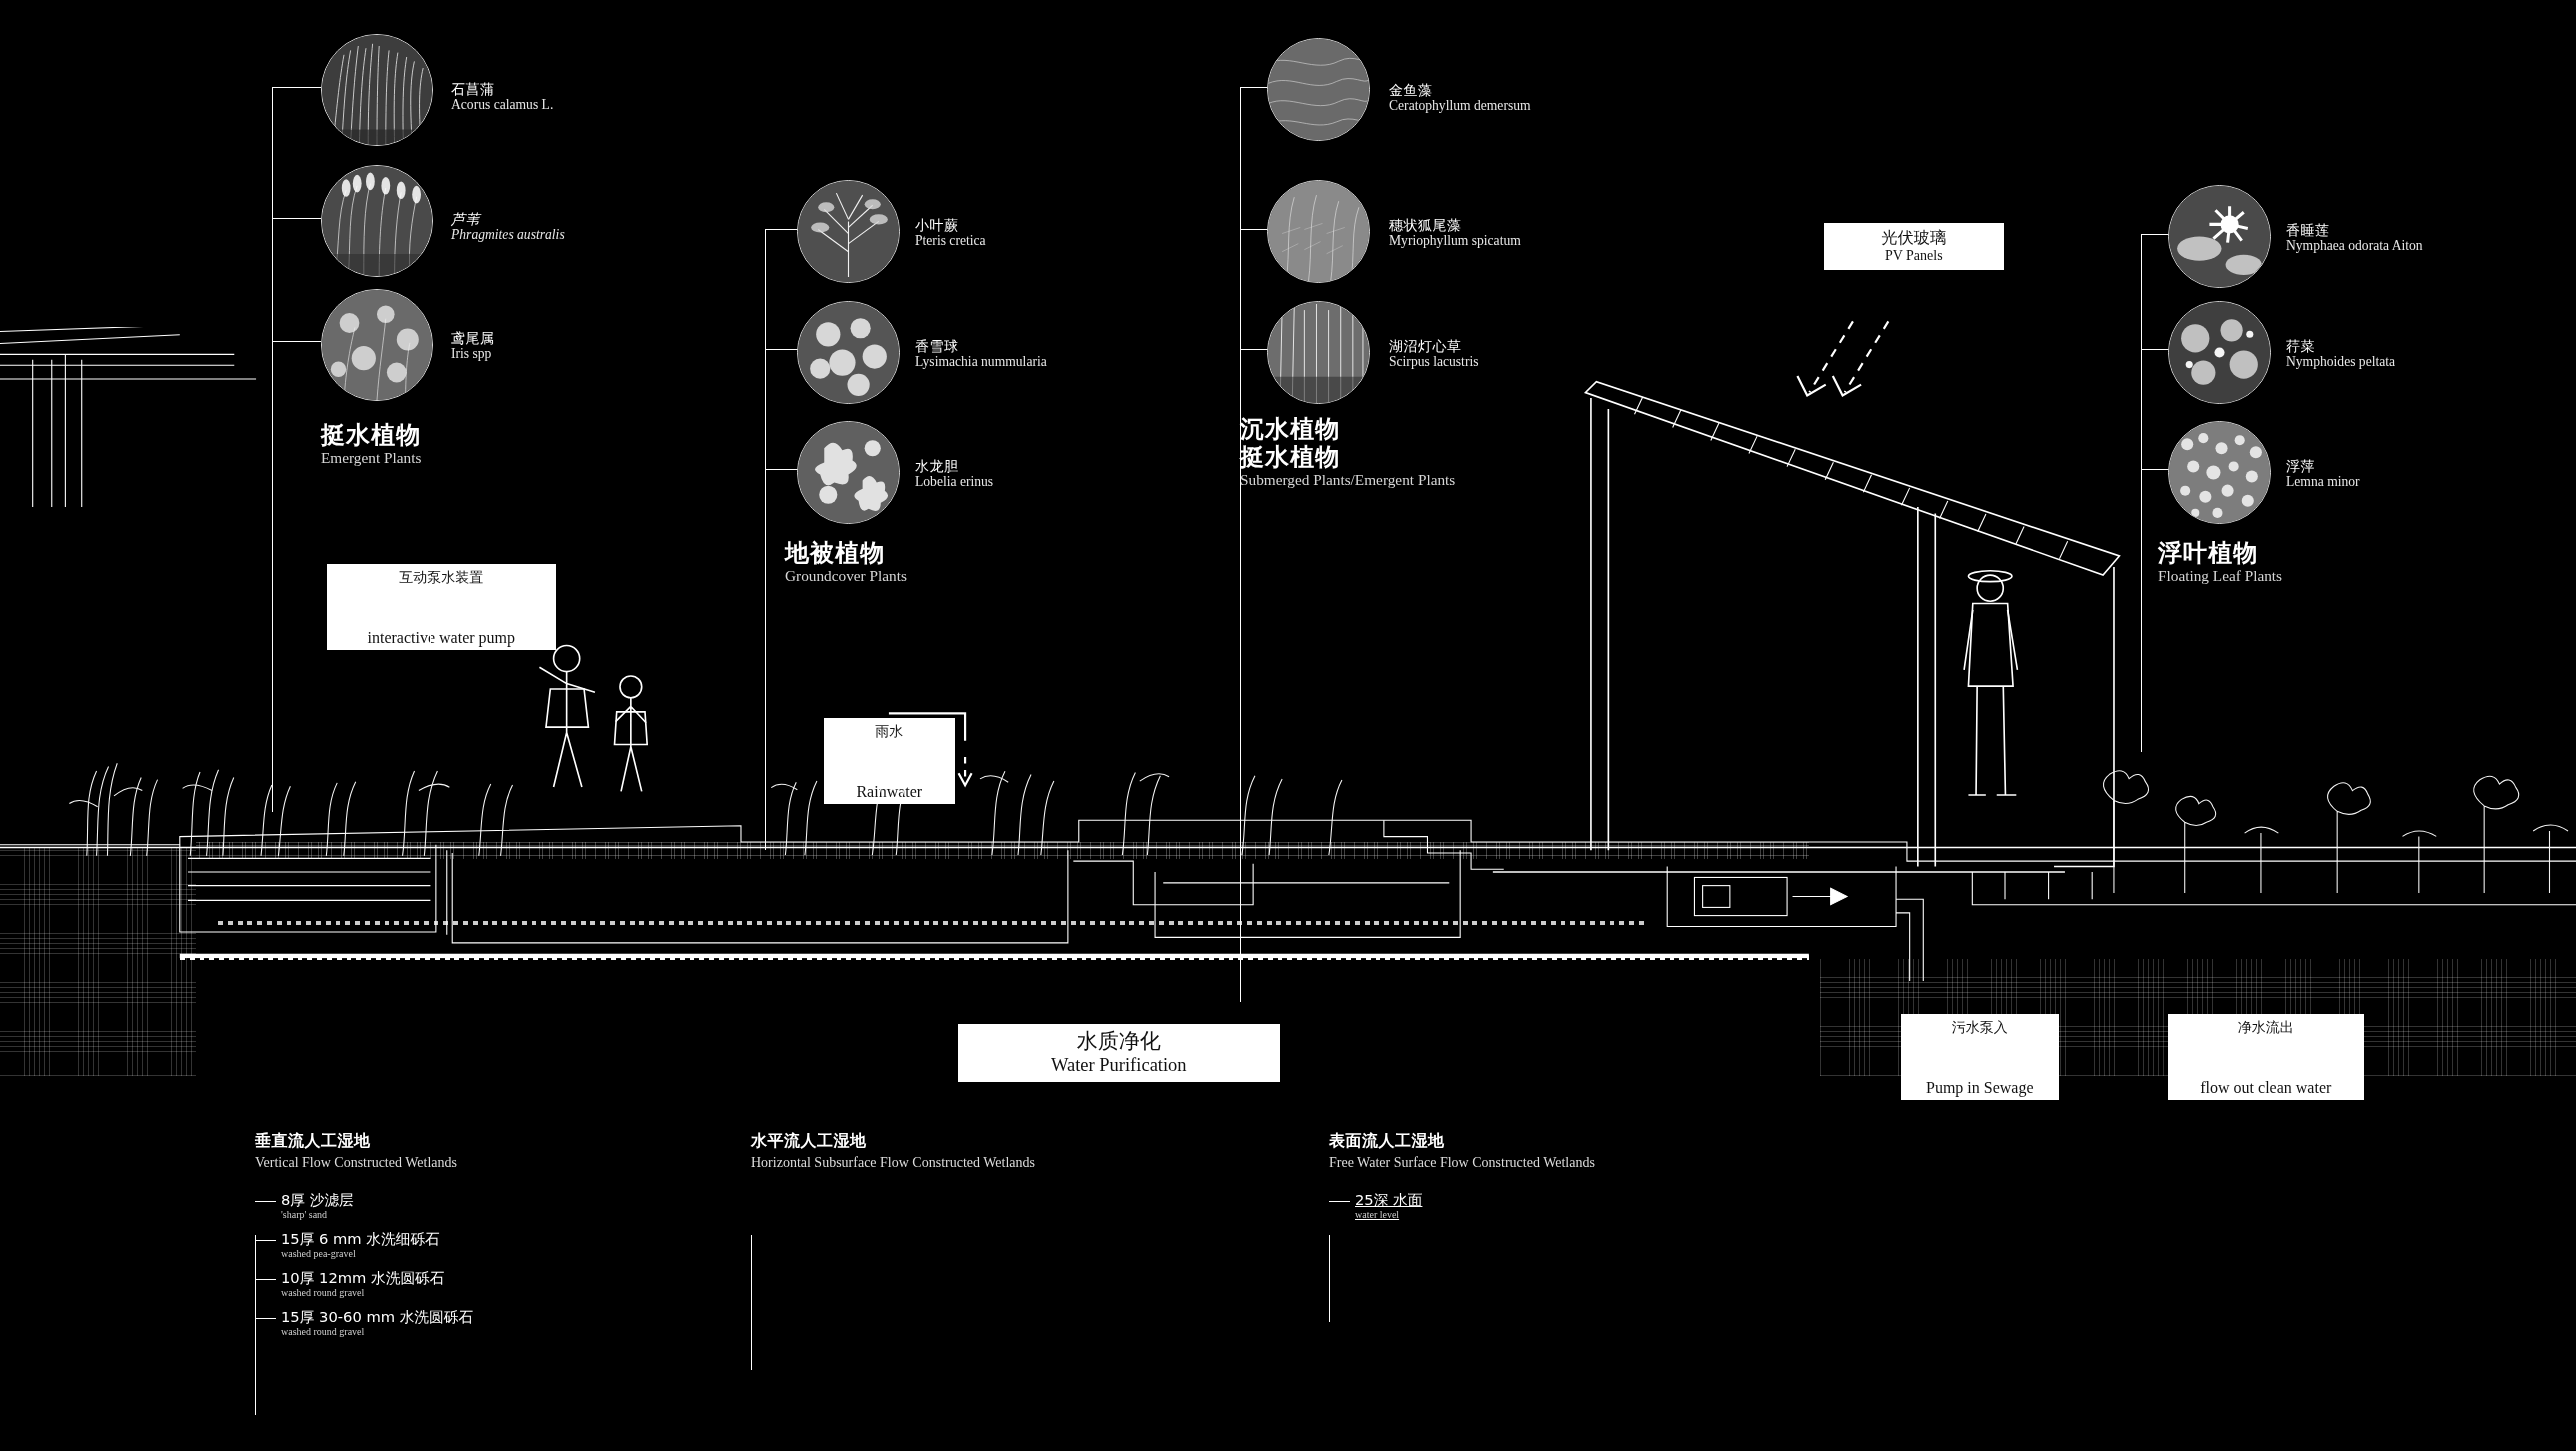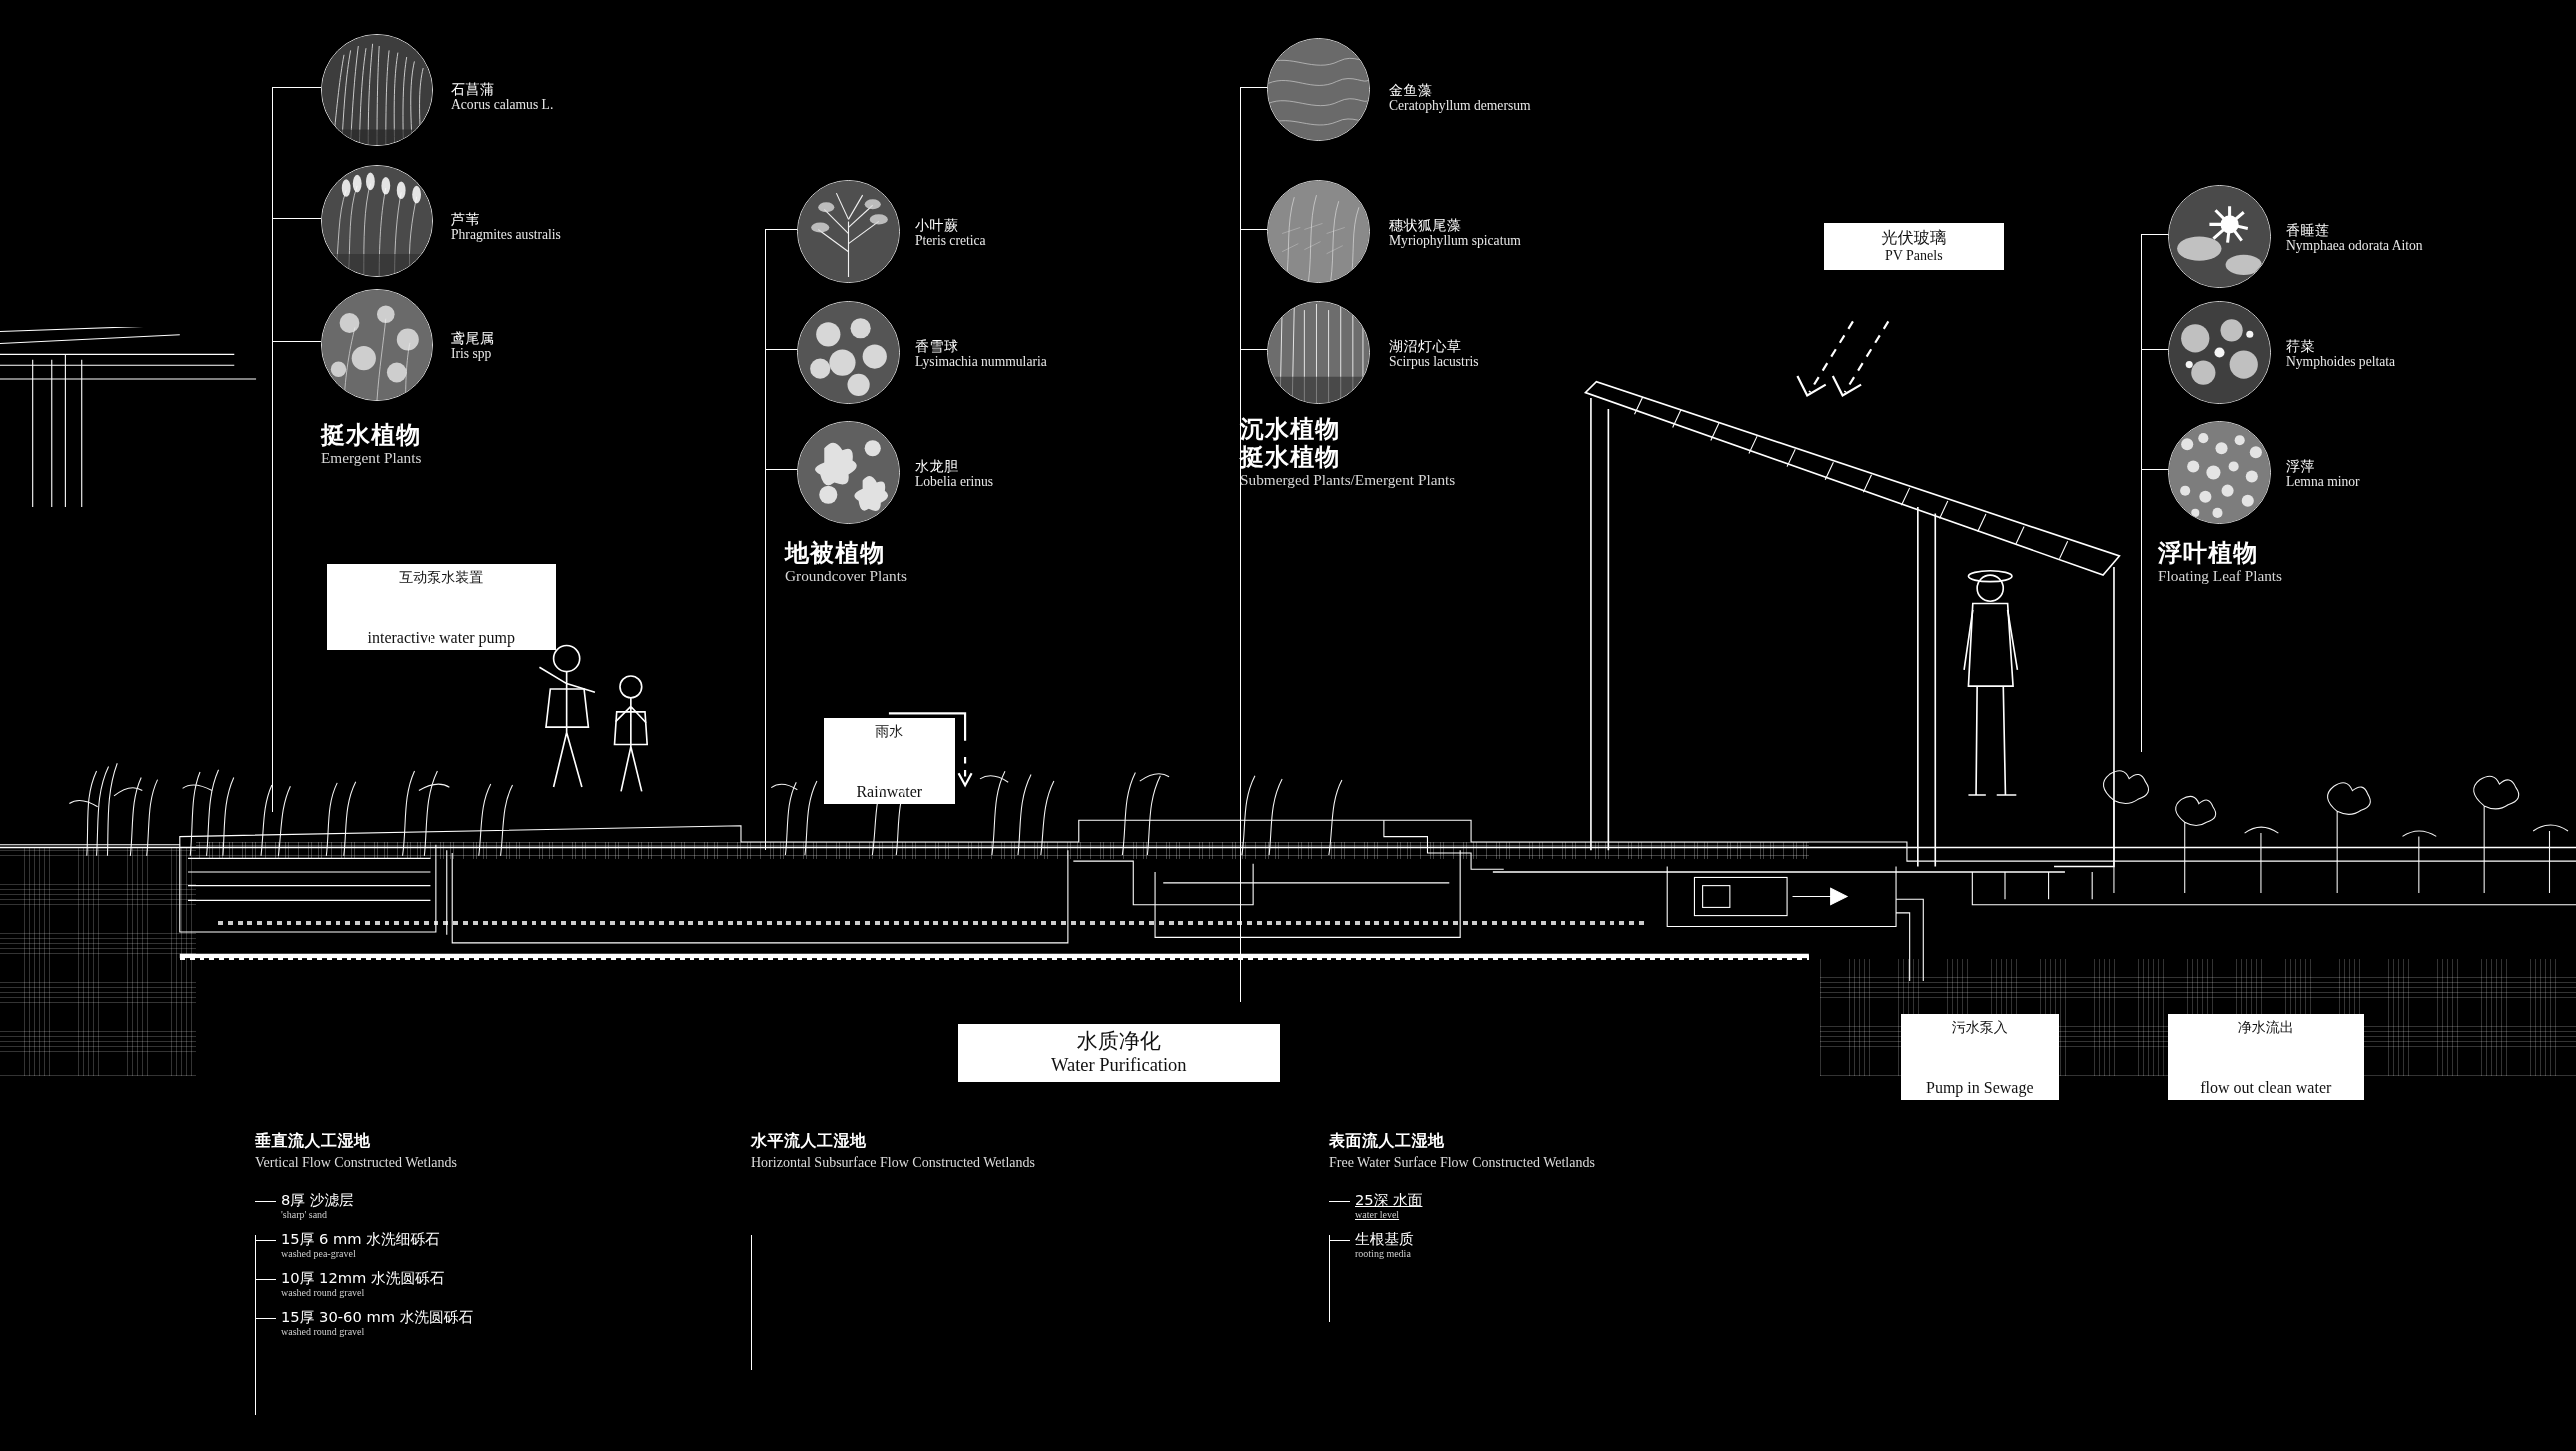--- a/index.html
+++ b/index.html
@@ -192,21 +192,21 @@
         <ellipse cx="22" cy="20" rx="4" ry="8"></ellipse>
           <ellipse cx="32" cy="16" rx="4" ry="8"></ellipse>
         <ellipse cx="44" cy="14" rx="4" ry="8"></ellipse>
           <ellipse cx="58" cy="18" rx="4" ry="8"></ellipse>
         <ellipse cx="72" cy="22" rx="4" ry="8"></ellipse>
           <ellipse cx="86" cy="26" rx="4" ry="8"></ellipse>
       </g>
       <rect y="80" width="100" height="20" fill="#2f2f2f" opacity=".6"></rect>
     </svg>
   </div>
-  <div class="plabel" style="left:451px;top:211px;">
+  <div class="plabel" style="left:451px;top:211px;font-style:italic;">
     <div class="zh">芦苇</div>
     <div class="la">Phragmites australis</div>
   </div>
 
   <div class="bubble" style="left:321px;top:289px;width:110px;height:110px;">
     <svg class="tex" viewBox="0 0 100 100" preserveAspectRatio="none">
       <rect width="100" height="100" fill="#6a6a6a"></rect>
       <g fill="#dadada" opacity=".9">
         <circle cx="25" cy="30" r="9"></circle>
           <circle cx="58" cy="22" r="8"></circle>
@@ -589,23 +589,18 @@
 
   <div class="spec" style="left:1329px;top:1128px;width:490px;">
     <div class="h-zh">表面流人工湿地</div>
     <div class="h-en">Free Water Surface Flow Constructed Wetlands</div>
     <div style="margin-top:19.6px;">
       <div class="specrow" style="padding-left:26px;text-decoration:underline;">
         <div class="ln lnh abs" style="left:0;top:9.8px;width:21px;height:1.1px;"></div>
         <div class="zh">25深 水面</div>
         <div class="en">water level</div>
       </div>
-      <div class="specrow" style="padding-left:26px;">
-        <div class="ln lnh abs" style="left:0;top:9.8px;width:21px;height:1.1px;"></div>
-        <div class="zh">生根基质</div>
-        <div class="en">rooting media</div>
-      </div>
     </div>
     <div class="ln lnv abs" style="left:0;top:107px;width:1.1px;height:87px;"></div>
   </div>
 
 </div>
 
 
 </body></html>

